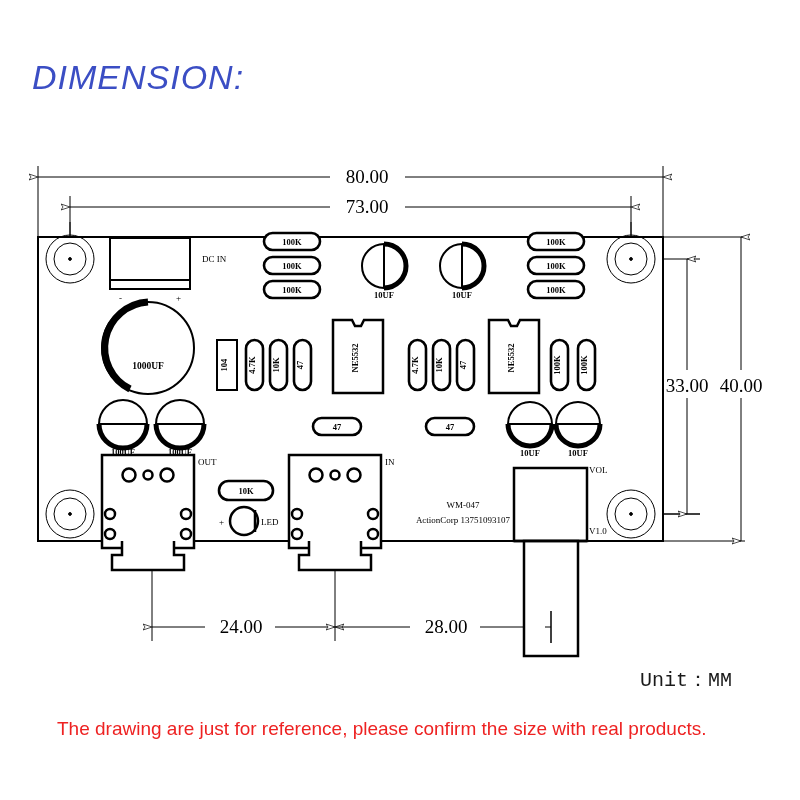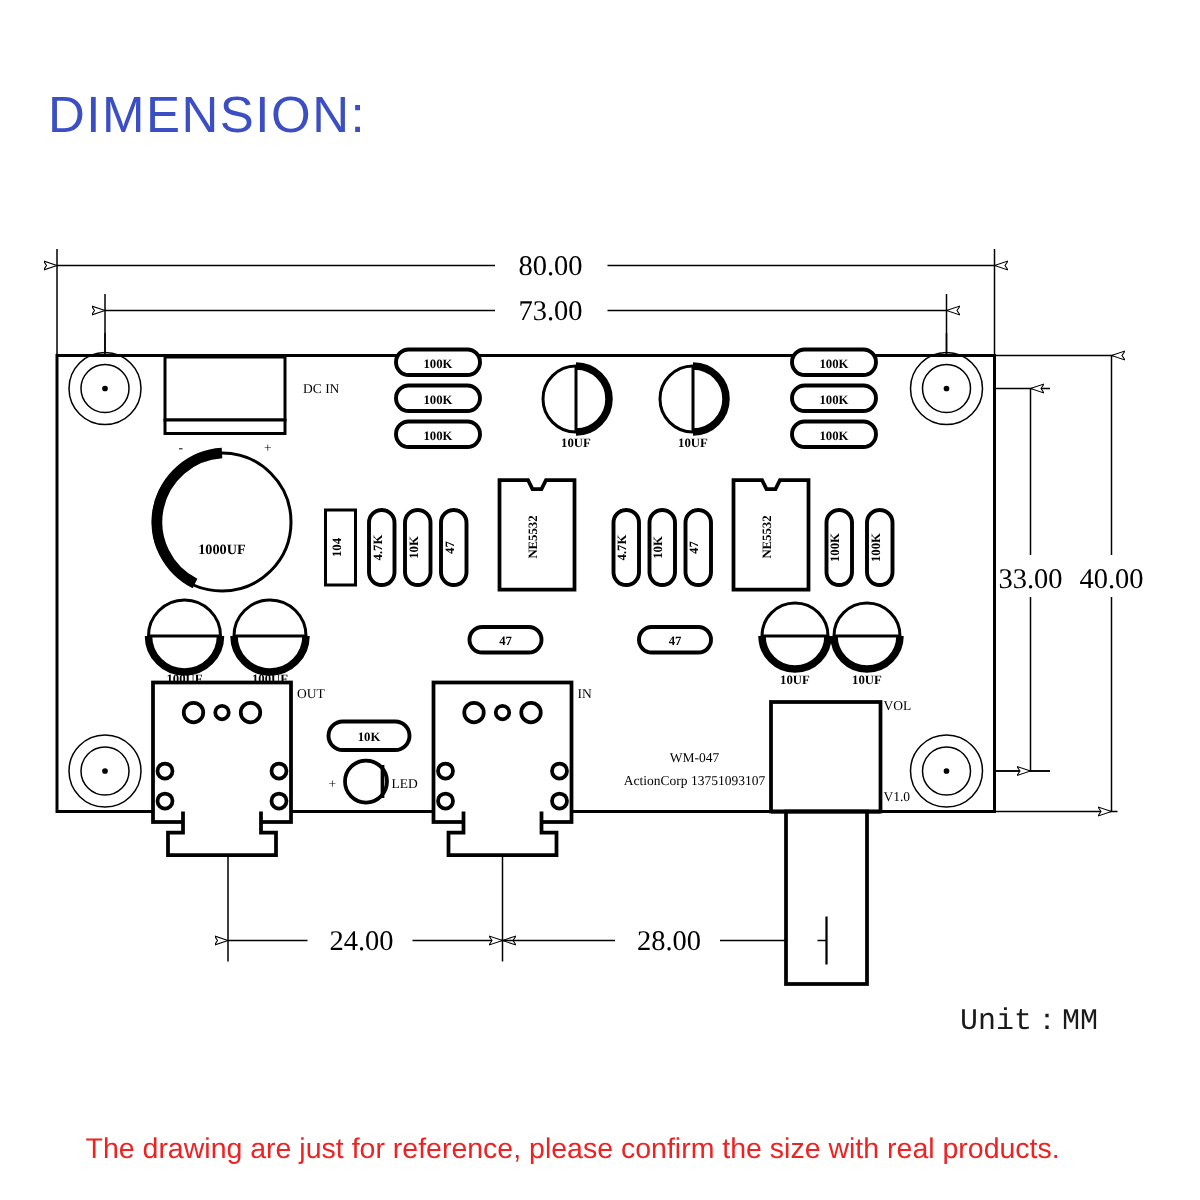--- a/index.html
+++ b/index.html
@@ -6,31 +6,31 @@
   body{
     width:800px;height:800px;background:#ffffff;
     font-family:"Liberation Sans", sans-serif;
     position:relative;overflow:hidden;
   }
   #stage{position:absolute;left:0;top:0;width:800px;height:800px;}
   .title{
     position:absolute;left:32px;top:58px;
     font-family:"Liberation Sans", sans-serif;
     font-size:34px;letter-spacing:1px;color:#3b4ec4;
-    font-weight:300;white-space:nowrap;
+    font-weight:300;white-space:nowrap;font-style:italic;
   }
   .unit-label{
     position:absolute;left:640px;top:666px;
     font-family:Liberation Mono, monospace;
     font-size:20px;color:#1a1a1a;white-space:nowrap;
   }
   .disclaimer{
     position:absolute;left:57px;top:718px;
     font-family:"Liberation Sans", sans-serif;
-    font-size:19px;color:#ee2222;white-space:nowrap;margin-top:38px;
+    font-size:19px;color:#ee2222;white-space:nowrap;
   }
   svg{position:absolute;left:0;top:0;}
   .dimtext{
     font-family:"Liberation Serif", serif;
     font-size:19px;fill:#000;
   }
   .partlabel{
     font-family:"Liberation Serif", serif;
     font-size:9.5px;fill:#000;font-weight:bold;
   }

